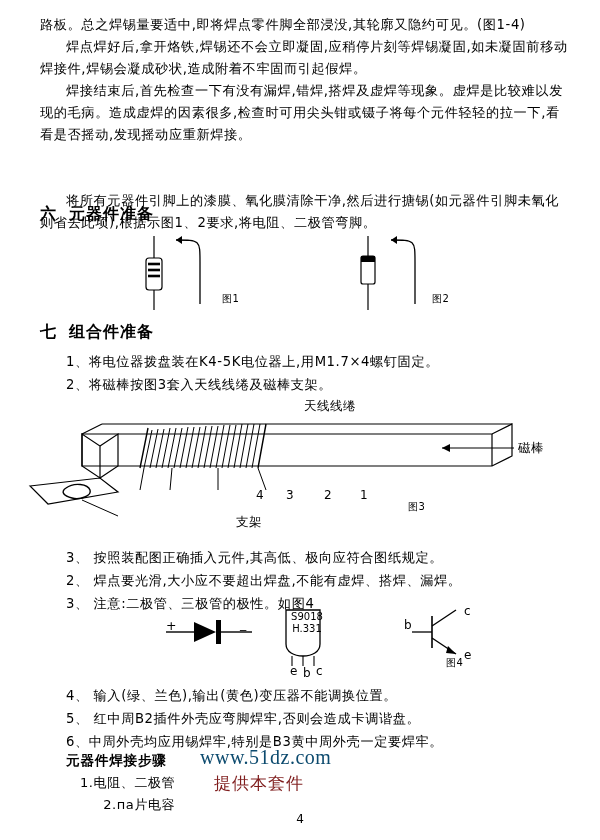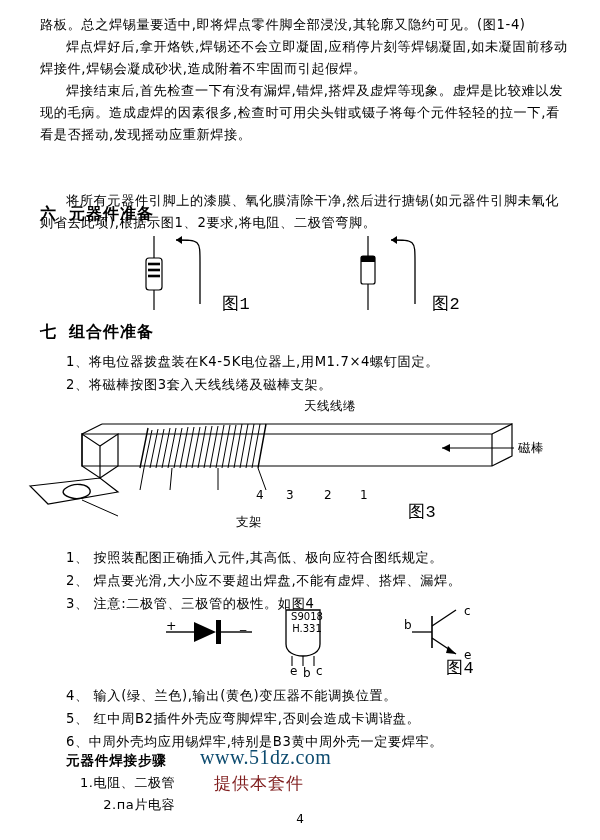--- a/index.html
+++ b/index.html
@@ -47,23 +47,22 @@
   }
   
   .numline {
     font-size: 13.2px;
     line-height: 23px;
     letter-spacing: 0.6px;
     text-indent: 26px;
   }
   
   .caption {
-    font-size: 17px;
+    font-size: 10px;
     letter-spacing: 0.5px;
-    font-family: Liberation Mono, monospace;
   }
   .label-small {
     font-size: 12.5px;
     letter-spacing: 0.5px;
   }
   .tiny-num {
     font-size: 12px;
   }
   
   .watermark {
@@ -199,21 +198,21 @@
   <div class="block label-small" style="left:518px; top:440px;">磁棒</div>
   <div class="block label-small" style="left:236px; top:514px;">支架</div>
   <div class="block tiny-num" style="left:256px; top:488px;">4</div>
   <div class="block tiny-num" style="left:286px; top:488px;">3</div>
   <div class="block tiny-num" style="left:324px; top:488px;">2</div>
   <div class="block tiny-num" style="left:360px; top:488px;">1</div>
   <div class="block caption" style="left:408px; top:500px;">图3</div>
 
 
   <div class="block" style="left:40px; top:546px; width:528px;">
-    <div class="numline">1、 按照装配图正确插入元件,其高低、极向应符合图纸规定。</div>
+    <div class="numline">3、 按照装配图正确插入元件,其高低、极向应符合图纸规定。</div>
     <div class="numline">2、 焊点要光滑,大小应不要超出焊盘,不能有虚焊、搭焊、漏焊。</div>
     <div class="numline">3、 注意:二极管、三极管的极性。如图4</div>
   </div>
 
   <div class="block" style="left:160px; top:604px;">
     <svg width="350" height="70" viewBox="0 0 350 70">
 
       <line x1="6" y1="28" x2="34" y2="28" stroke="#000" stroke-width="1.4"></line>
       <path d="M34 18 L34 38 L56 28 Z" fill="#000"></path>
       <rect x="56" y="16" width="5" height="24" fill="#000"></rect>

